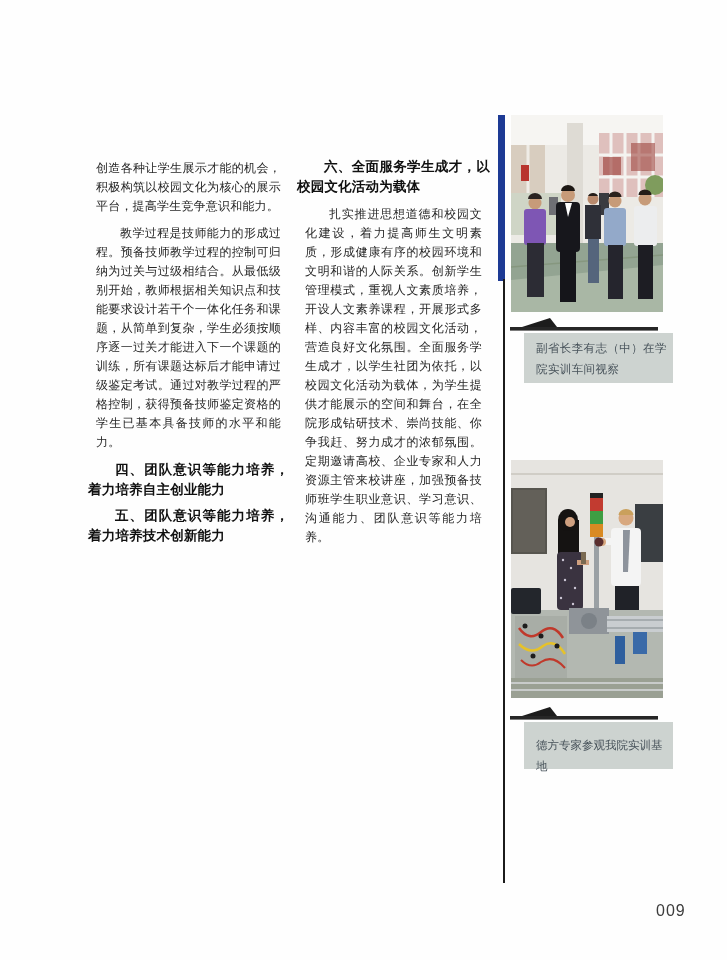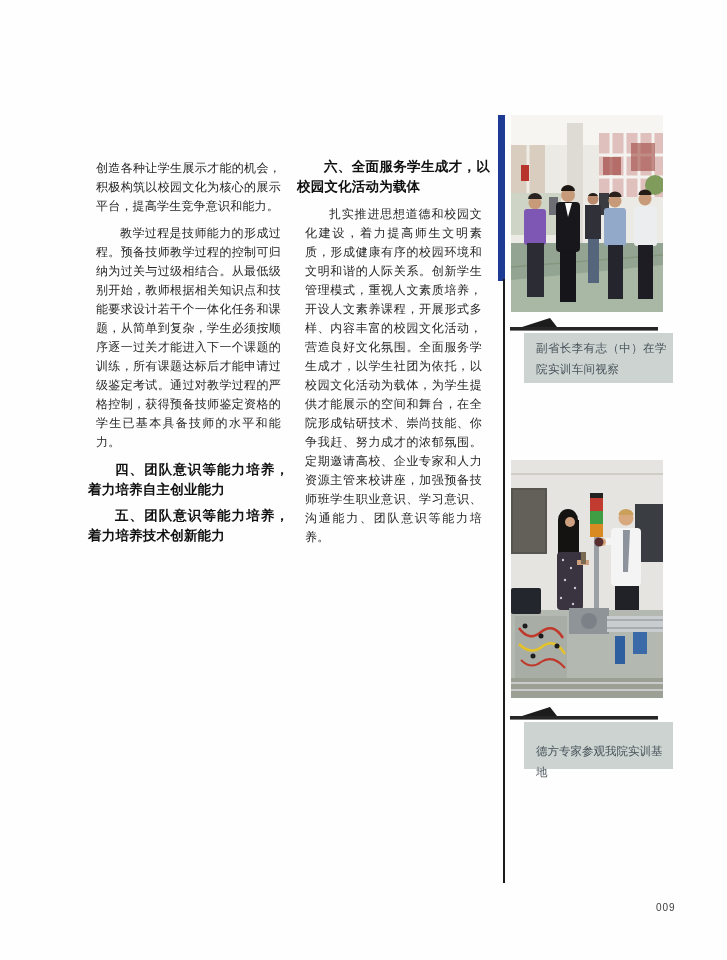--- a/index.html
+++ b/index.html
@@ -17,23 +17,23 @@
   .vline{position:absolute;left:503px;top:279px;width:2px;height:604px;background:#1b1b1b;}
   .photo{position:absolute;left:511px;width:152px;overflow:hidden;background:#e9e7e2;}
   .photo-1{top:115px;height:197px;}
   .photo-2{top:460px;height:238px;}
   .divider{position:absolute;left:510px;width:148px;height:15px;}
   .divider-1{top:316px;}
   .divider-2{top:705px;}
   .caption{position:absolute;left:511px;width:149px;box-sizing:border-box;background:#cdd3d0;
            color:#47525a;font-size:11.5px;line-height:21px;padding:5px 4px 5px 12px;margin-left:13px;}
   .caption-1{top:333px;height:50px;letter-spacing:.4px;}
-  .caption-2{top:722px;height:47px;letter-spacing:0;padding-top:19px;}
+  .caption-2{top:722px;height:47px;letter-spacing:0;padding-top:13px;}
   .page-number{position:absolute;left:656px;top:902px;font-family:"Liberation Sans","DejaVu Sans",sans-serif;
-               font-size:10px;color:#3c3c3c;letter-spacing:1px;}
+               font-size:16px;color:#3c3c3c;letter-spacing:1px;}
 </style>
 </head>
 <body>
 
 <div class="page">
 
   <div class="col col-left">
     <p class="no-indent">创造各种让学生展示才能的机会，积极构筑以校园文化为核心的展示平台，提高学生竞争意识和能力。</p>
     <p>教学过程是技师能力的形成过程。预备技师教学过程的控制可归纳为过关与过级相结合。从最低级别开始，教师根据相关知识点和技能要求设计若干个一体化任务和课题，从简单到复杂，学生必须按顺序逐一过关才能进入下一个课题的训练，所有课题达标后才能申请过级鉴定考试。通过对教学过程的严格控制，获得预备技师鉴定资格的学生已基本具备技师的水平和能力。</p>
     <h3>四、团队意识等能力培养，着力培养自主创业能力</h3>

